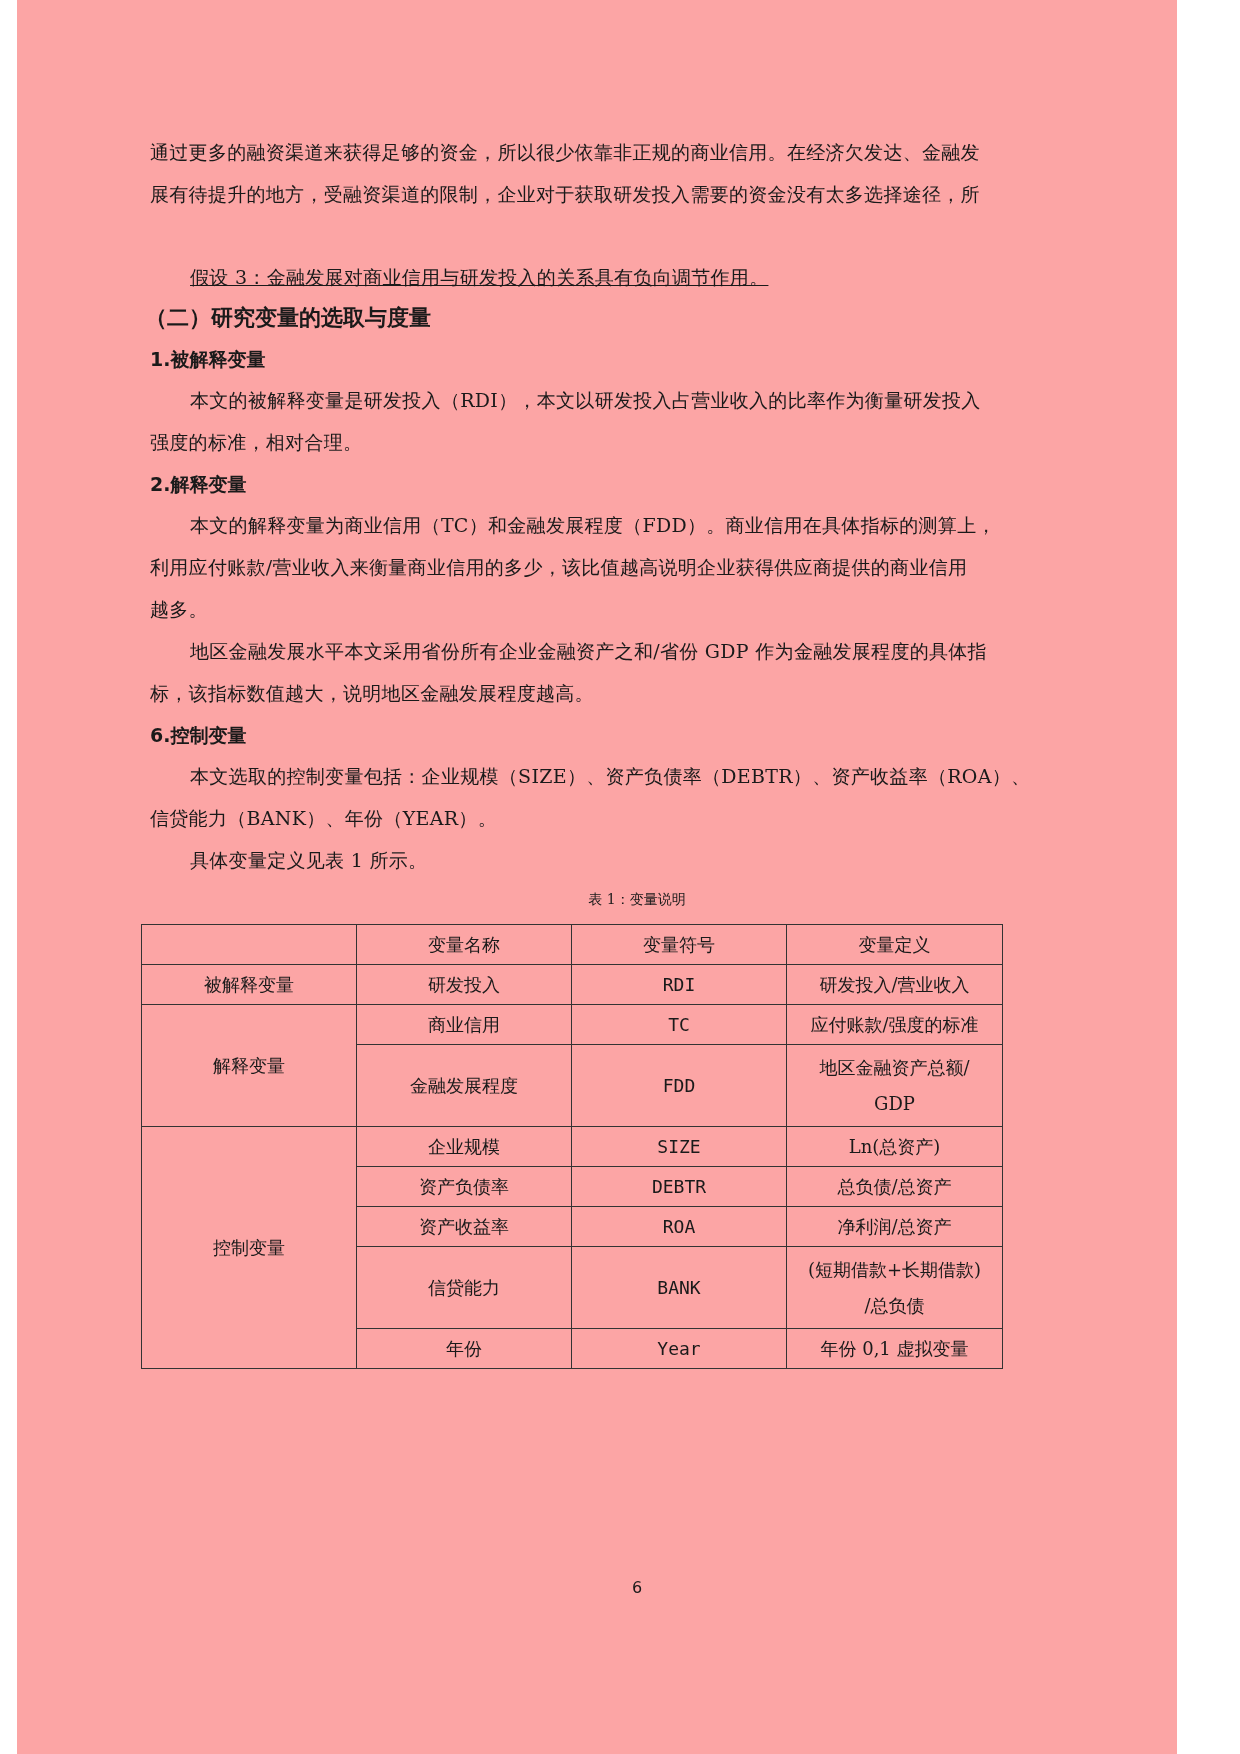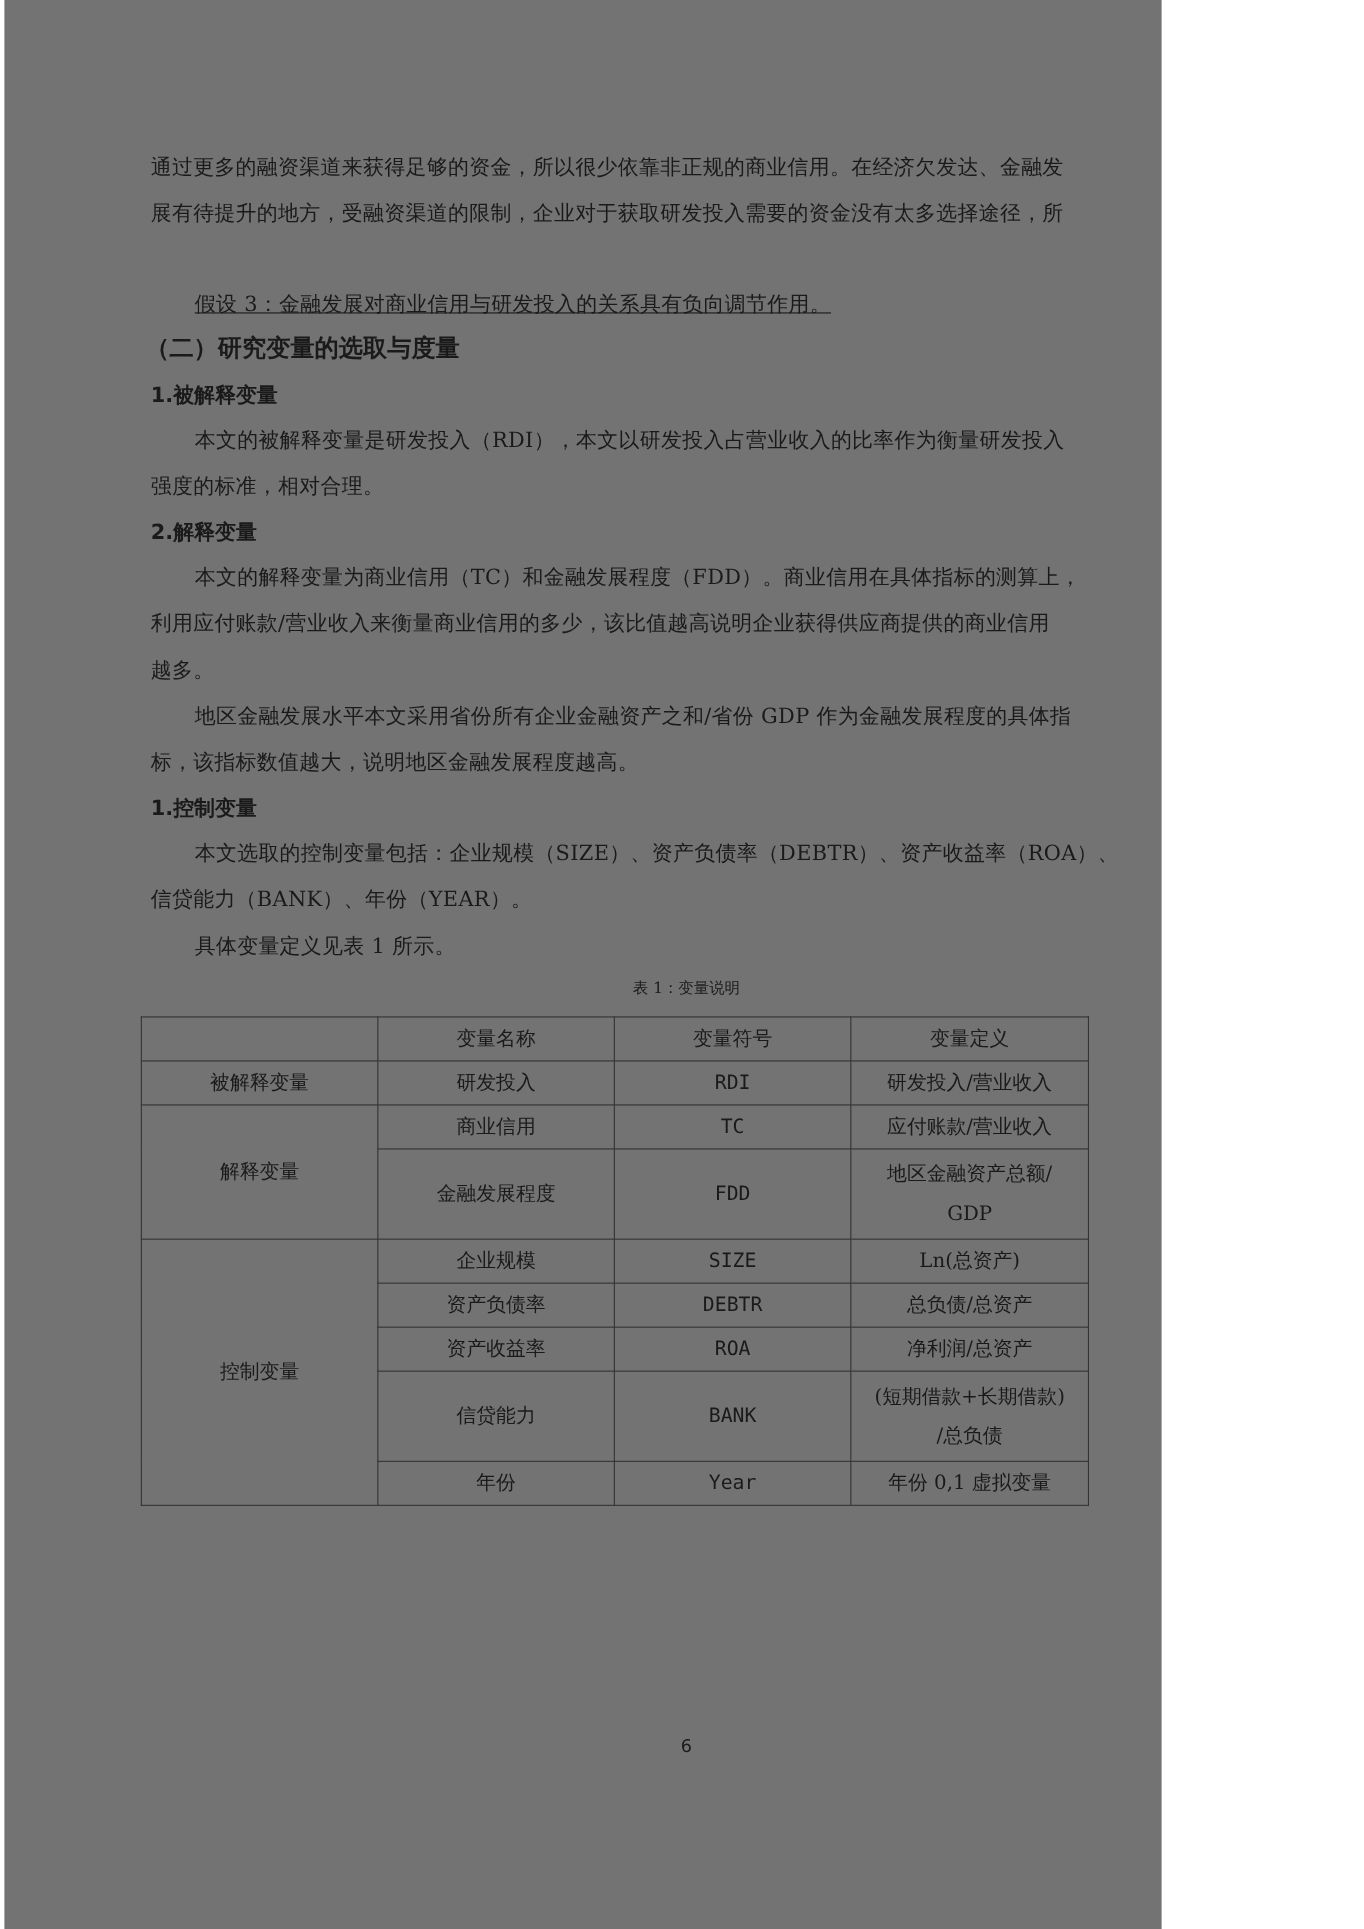--- a/index.html
+++ b/index.html
@@ -1,18 +1,18 @@
 <!DOCTYPE html>
 <html><head>
 <meta charset="utf-8">
 <style>
   html, body { margin: 0; padding: 0; background: #ffffff; }
   body { width: 1240px; height: 1754px; position: relative; overflow: hidden;
          font-family: "DejaVu Serif", "Liberation Serif", serif; color: #1a1a1a; }
-  .page { position: absolute; left: 4px; top: 0; width: 1052px; height: 1754px; background: #737373; }
+  .page { position: absolute; left: 17px; top: 0; width: 1160px; height: 1754px; background: #fca5a5; }
   .line { position: absolute; left: 133px; width: 860px; font-size: 19px; line-height: 24px; white-space: nowrap; letter-spacing: 0.3px; }
   .indent { left: 173px; }
   .h2 { position: absolute; left: 128px; font-size: 22px; font-weight: bold; line-height: 28px; white-space: nowrap;
         font-family: "DejaVu Sans", "Liberation Sans", sans-serif; }
   .h3 { position: absolute; left: 133px; font-size: 19px; font-weight: bold; line-height: 24px; white-space: nowrap;
         font-family: "DejaVu Sans", "Liberation Sans", sans-serif; }
   .caption { position: absolute; left: 0; width: 1240px; text-align: center; font-size: 14px; line-height: 24px; }
   table.vars { position: absolute; left: 124px; top: 924px; width: 861px; border-collapse: collapse; table-layout: fixed;
                font-size: 18px; }
   table.vars td { border: 1.5px solid #333; text-align: center; vertical-align: middle; padding: 0 4px; line-height: 36px; }
@@ -41,21 +41,21 @@
   <div class="line indent" style="top:388px;">本文的被解释变量是研发投入（RDI），本文以研发投入占营业收入的比率作为衡量研发投入</div>
   <div class="line" style="top:430px;">强度的标准，相对合理。</div>
 
   <div class="h3" style="top:472px;">2.解释变量</div>
   <div class="line indent" style="top:513px;">本文的解释变量为商业信用（TC）和金融发展程度（FDD）。商业信用在具体指标的测算上，</div>
   <div class="line" style="top:555px;">利用应付账款/营业收入来衡量商业信用的多少，该比值越高说明企业获得供应商提供的商业信用</div>
   <div class="line" style="top:597px;">越多。</div>
   <div class="line indent" style="top:639px;">地区金融发展水平本文采用省份所有企业金融资产之和/省份 GDP 作为金融发展程度的具体指</div>
   <div class="line" style="top:681px;">标，该指标数值越大，说明地区金融发展程度越高。</div>
 
-  <div class="h3" style="top:723px;">1.控制变量</div>
+  <div class="h3" style="top:723px;">6.控制变量</div>
   <div class="line indent" style="top:764px;">本文选取的控制变量包括：企业规模（SIZE）、资产负债率（DEBTR）、资产收益率（ROA）、</div>
   <div class="line" style="top:806px;">信贷能力（BANK）、年份（YEAR）。</div>
   <div class="line indent" style="top:848px;">具体变量定义见表 1 所示。</div>
 
   <div class="caption" style="top:887px;">表 1：变量说明</div>
 
   <table class="vars">
     <colgroup>
         <col class="c1">
         <col class="c2">
@@ -74,21 +74,21 @@
       <td>被解释变量</td>
       <td>研发投入</td>
       <td class="mono">RDI</td>
       <td>研发投入/营业收入</td>
     </tr>
 
     <tr class="r41">
       <td rowspan="2">解释变量</td>
       <td>商业信用</td>
       <td class="mono">TC</td>
-      <td>应付账款/营业收入</td>
+      <td>应付账款/强度的标准</td>
     </tr>
     <tr class="r83">
       <td>金融发展程度</td>
       <td class="mono">FDD</td>
       <td>
         <div>地区金融资产总额/</div>
         <div>GDP</div>
       </td>
     </tr>
 

